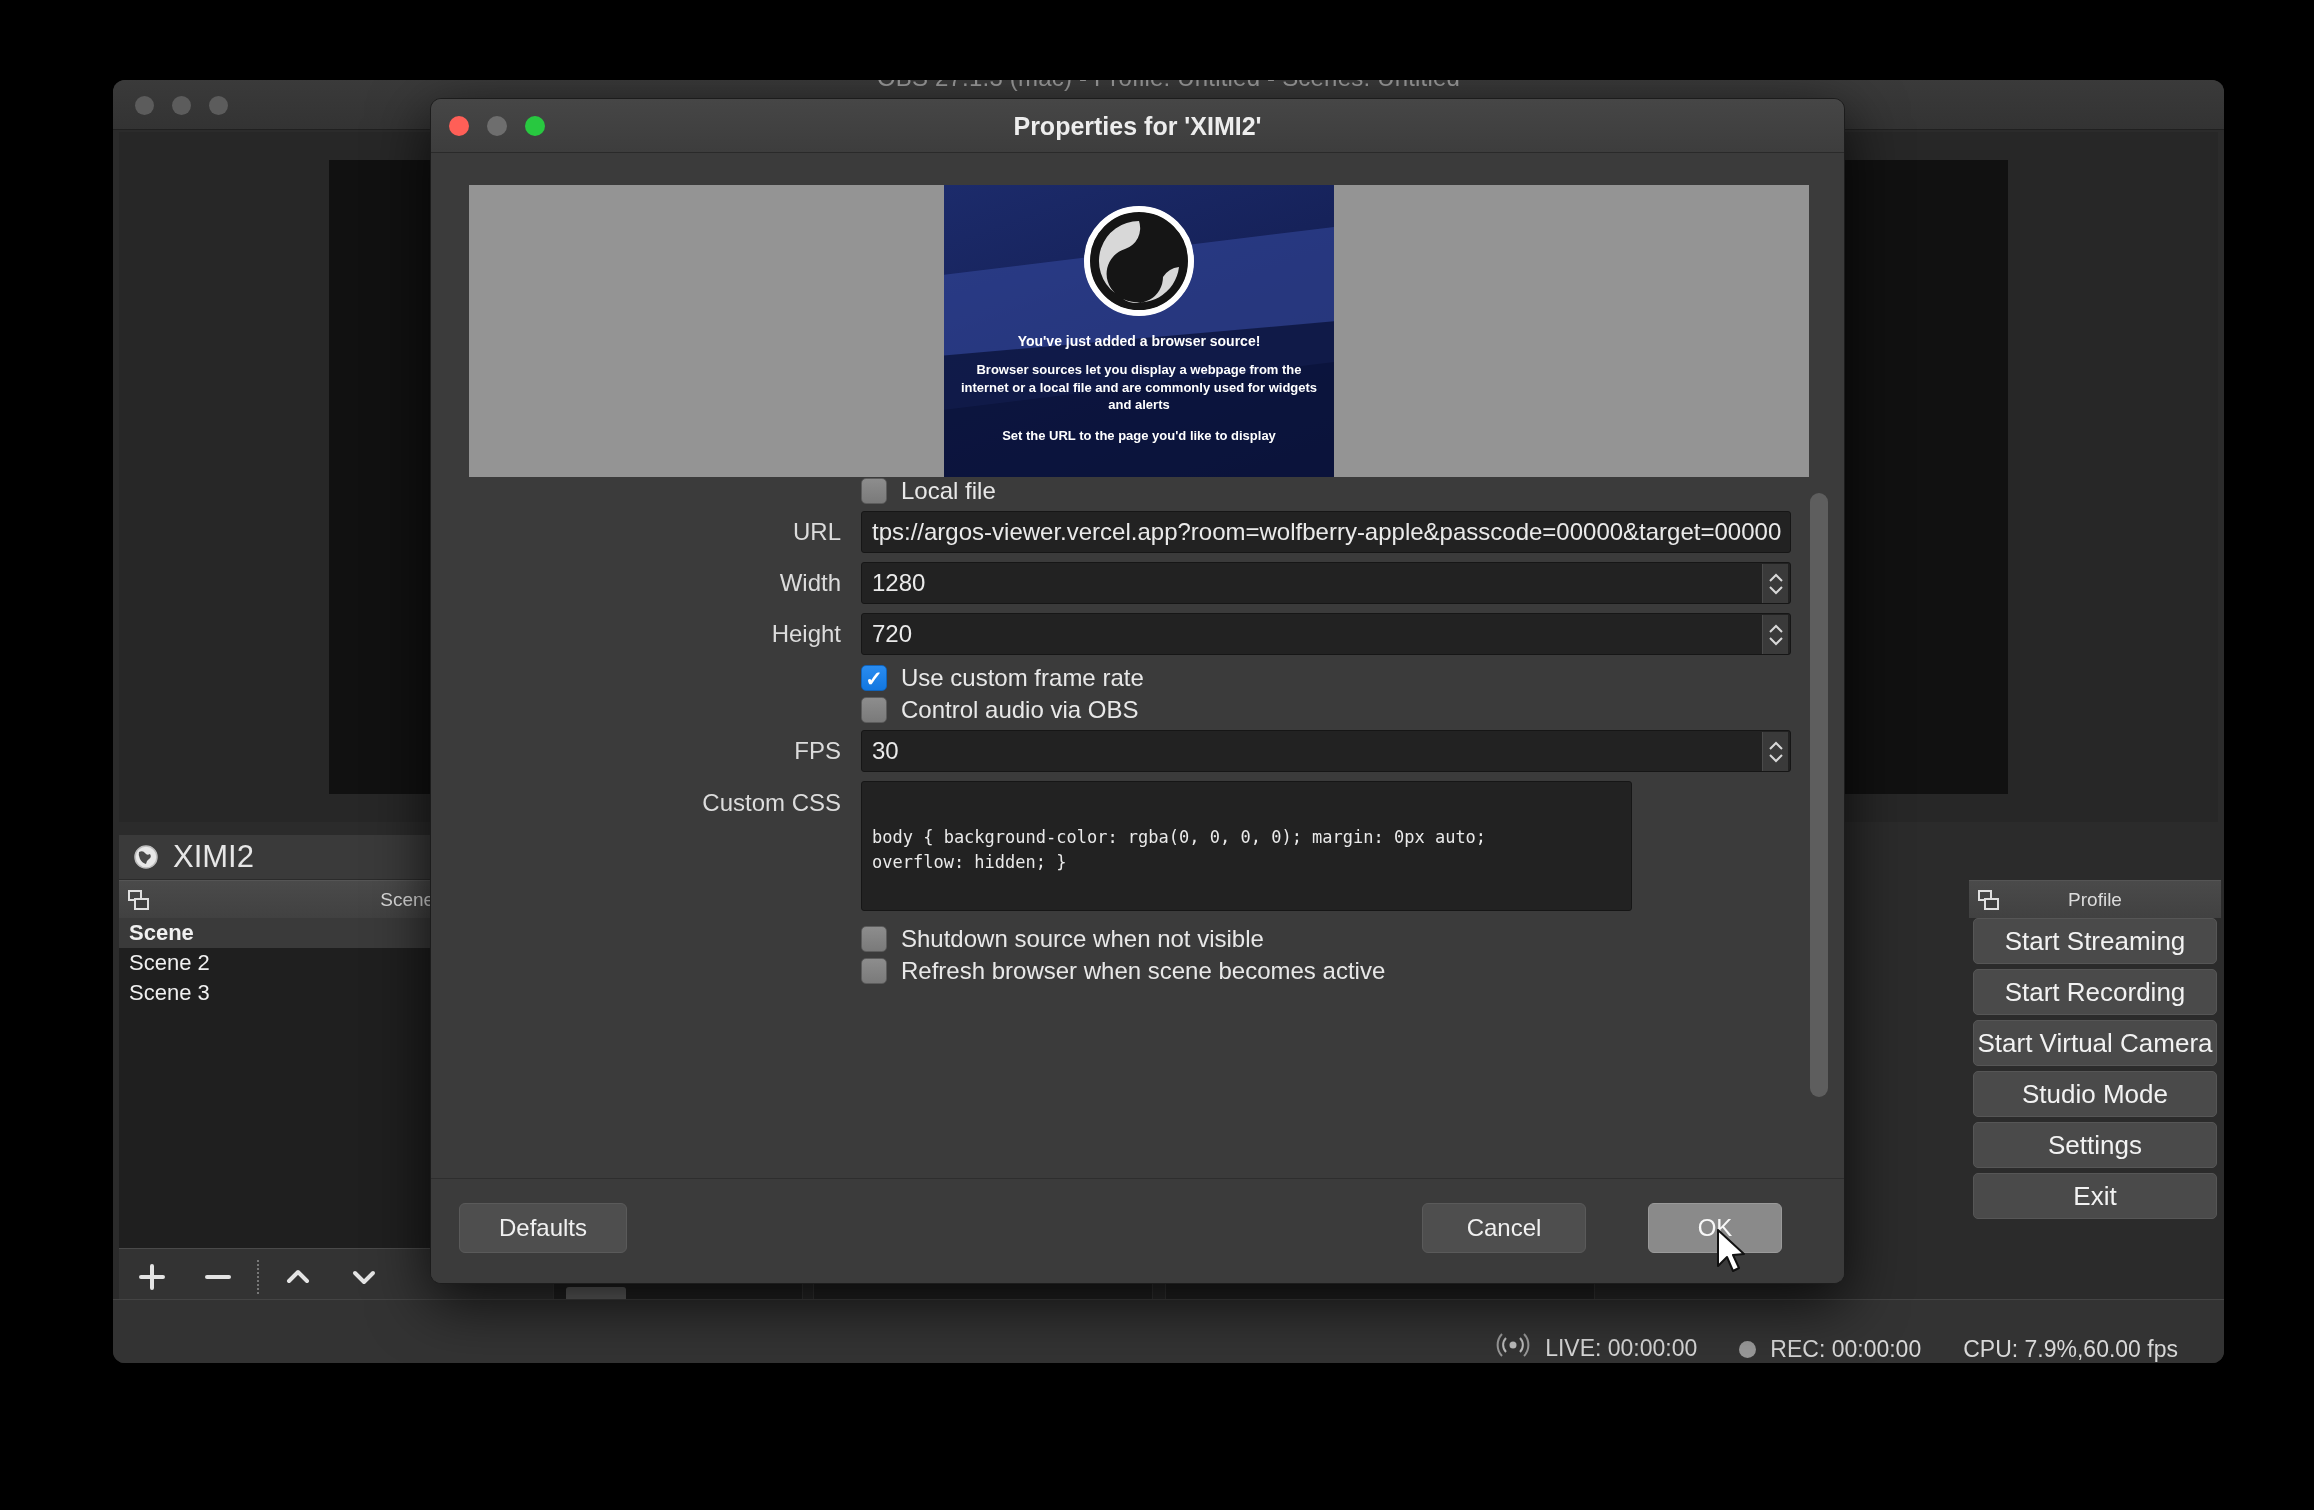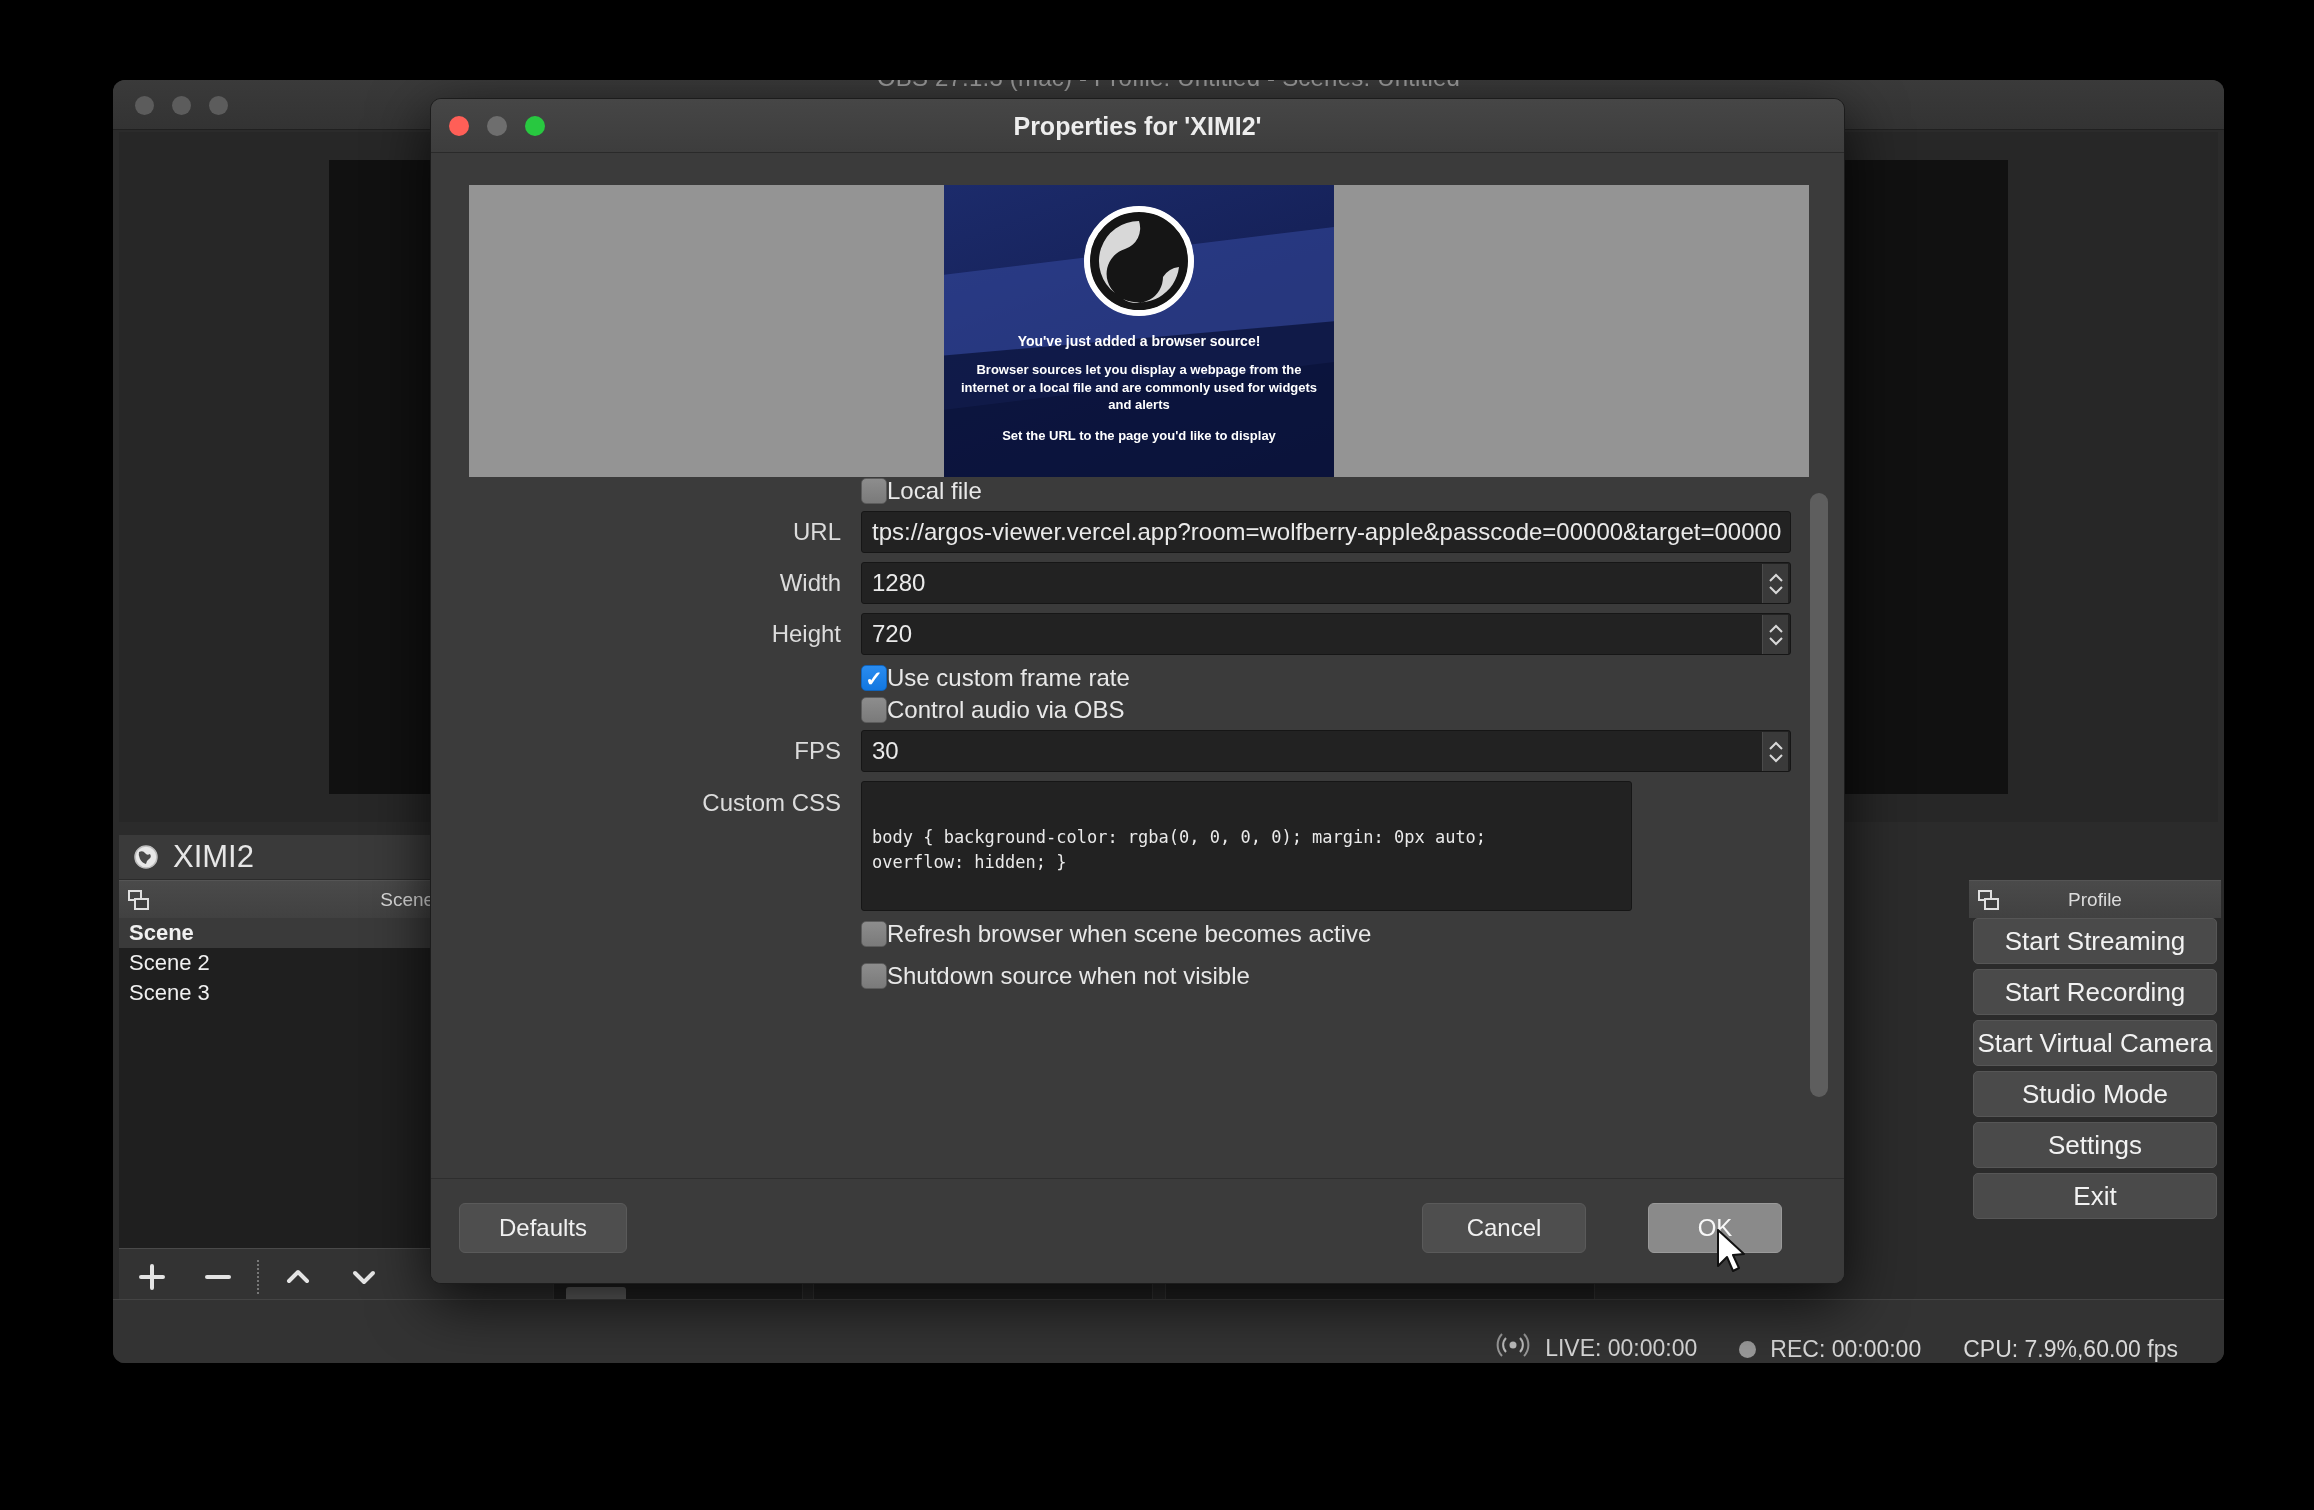--- a/index.html
+++ b/index.html
@@ -219,21 +219,21 @@
     background: linear-gradient(#8d8d8d, #7a7a7a);
     border: 1px solid #5c5c5c; flex: none;
     display: flex; align-items: center; justify-content: center;
   }
   .checkbox.checked {
     background: linear-gradient(#2a8cf0, #1277e0); border-color: #0f63bb;
   }
   .checkbox.checked::after {
     content: "✓"; color: #fff; font-size: 21px; line-height: 1; font-weight: bold;
   }
-  .cb-label { font-size: 24px; color: #e8e8e8; }
+  .cb-label { margin-left: 14px; font-size: 24px; color: #e8e8e8; }
 
   .css-box {
     width: 771px; height: 130px; align-items: center; padding-top: 8px;
     font-family: "DejaVu Sans Mono", monospace; font-size: 17px;
     line-height: 1.45; white-space: pre-wrap; color: #eaeaea;
   }
 
   .scrollbar-track {
     position: absolute; right: 16px; top: 2px; width: 18px; height: 674px;
   }
@@ -489,28 +489,28 @@
         </div>
 
         <div class="row" style="align-items:flex-start">
           <div class="lbl" style="padding-top:8px">Custom CSS</div>
           <div class="field css-box">
             <span>body { background-color: rgba(0, 0, 0, 0); margin: 0px auto;
 overflow: hidden; }</span>
           </div>
         </div>
 
+        <div class="cb-row tight" style="margin-top:14px">
+          <span class="checkbox"></span>
+          <span class="cb-label">Shutdown source when not visible</span>
+        </div>
+
         <div class="cb-row">
           <span class="checkbox"></span>
           <span class="cb-label">Refresh browser when scene becomes active</span>
-        </div>
-
-        <div class="cb-row tight" style="margin-top:14px">
-          <span class="checkbox"></span>
-          <span class="cb-label">Shutdown source when not visible</span>
         </div>
 
         <div class="scrollbar-track">
           <div class="scrollbar-thumb"></div>
         </div>
       </div>
 
       <div class="dlg-footer">
         <div class="btn" id="defaults-button">Defaults</div>
         <div class="btn" id="cancel-button">Cancel</div>

